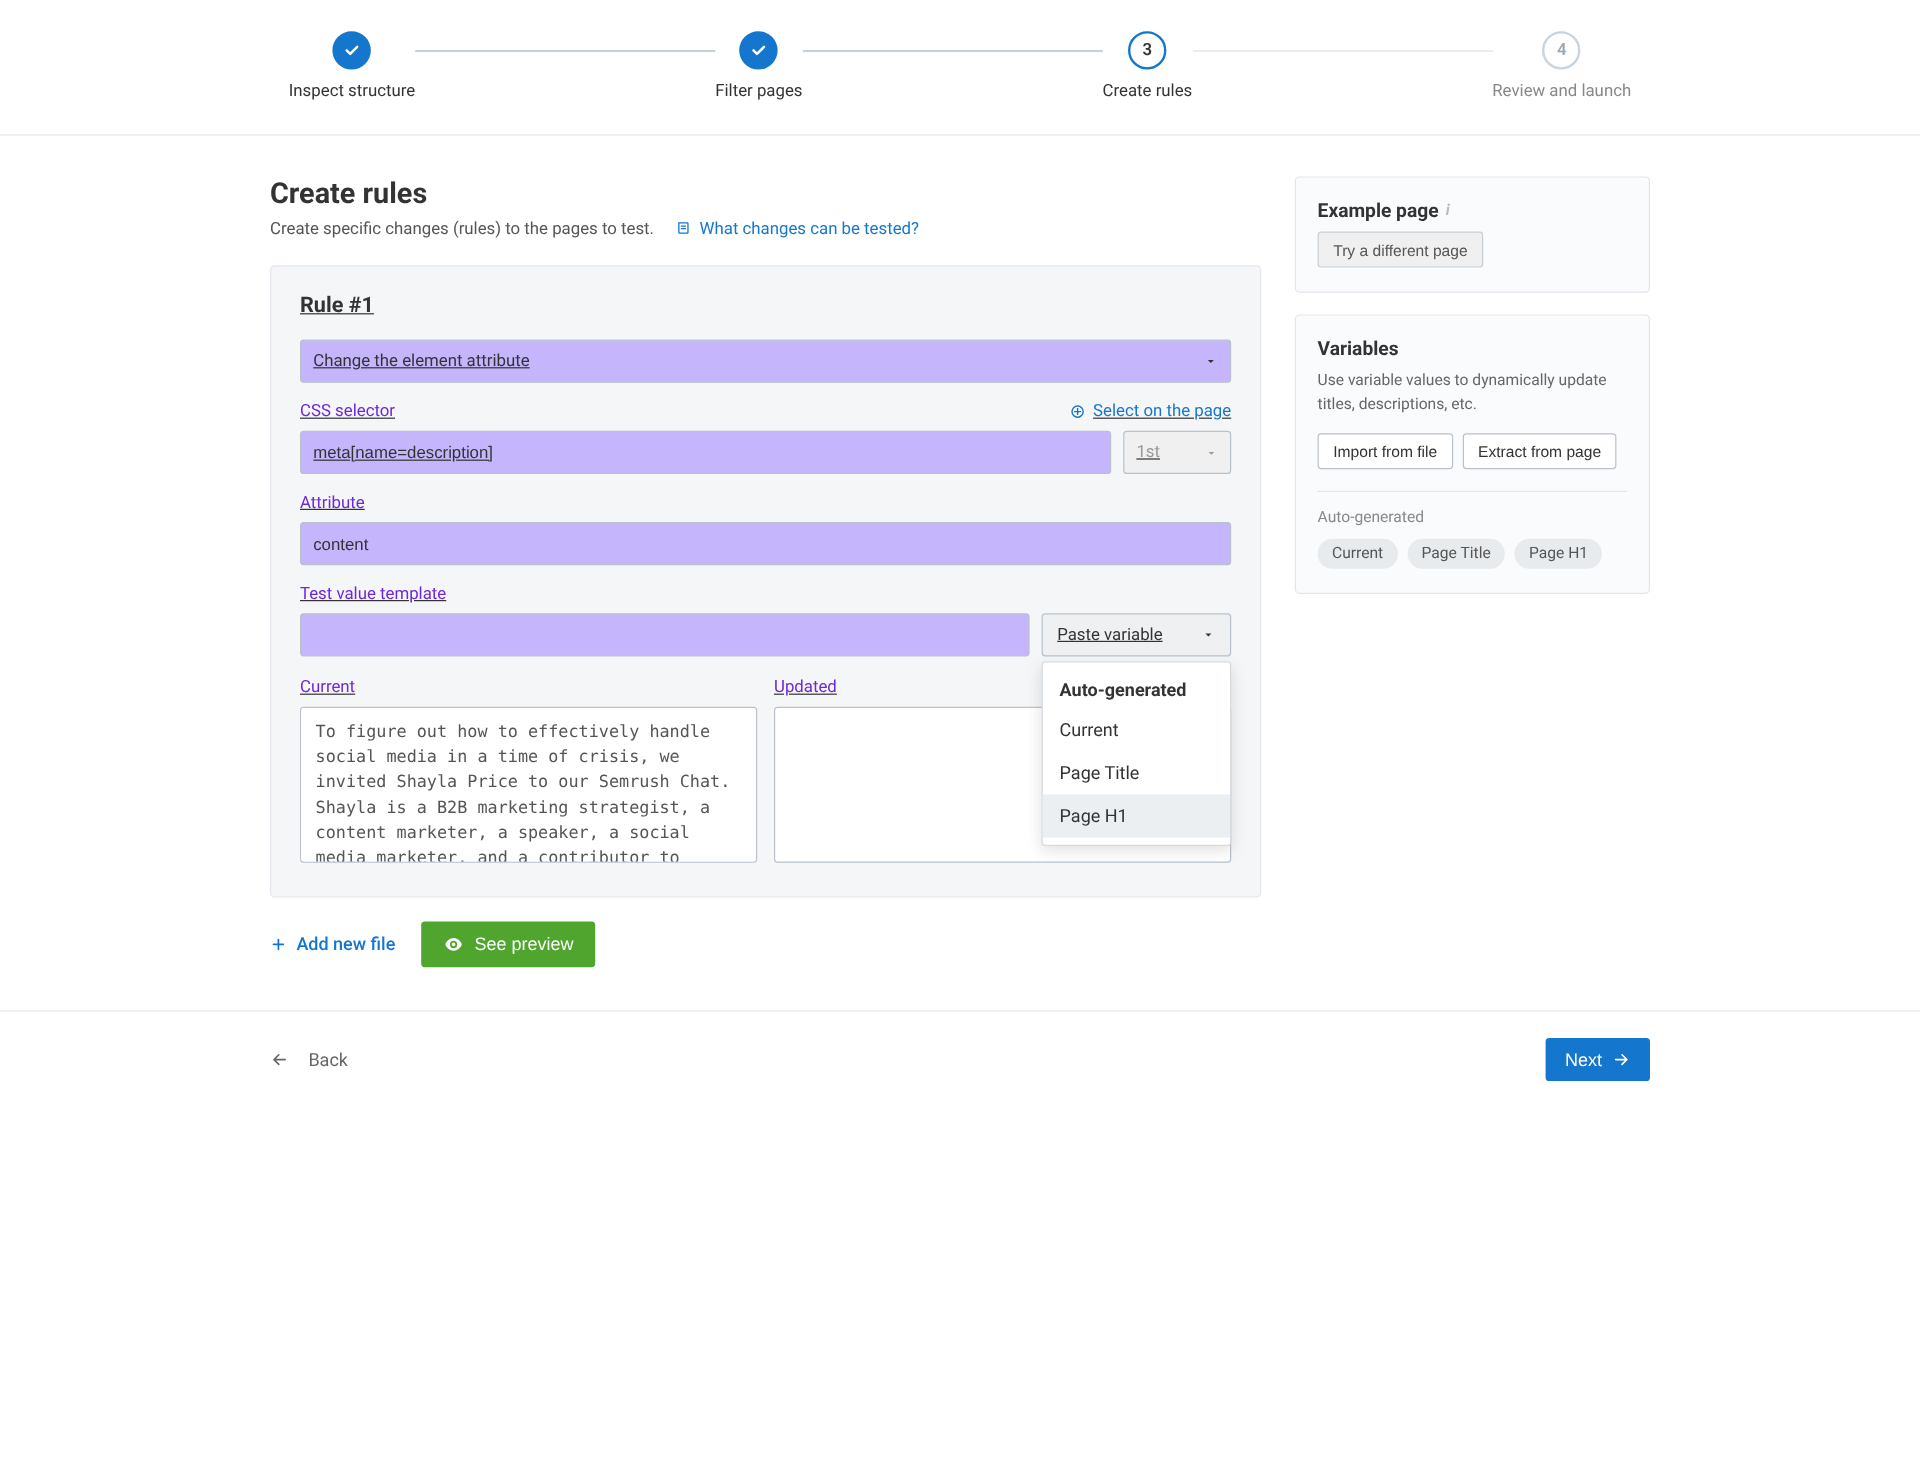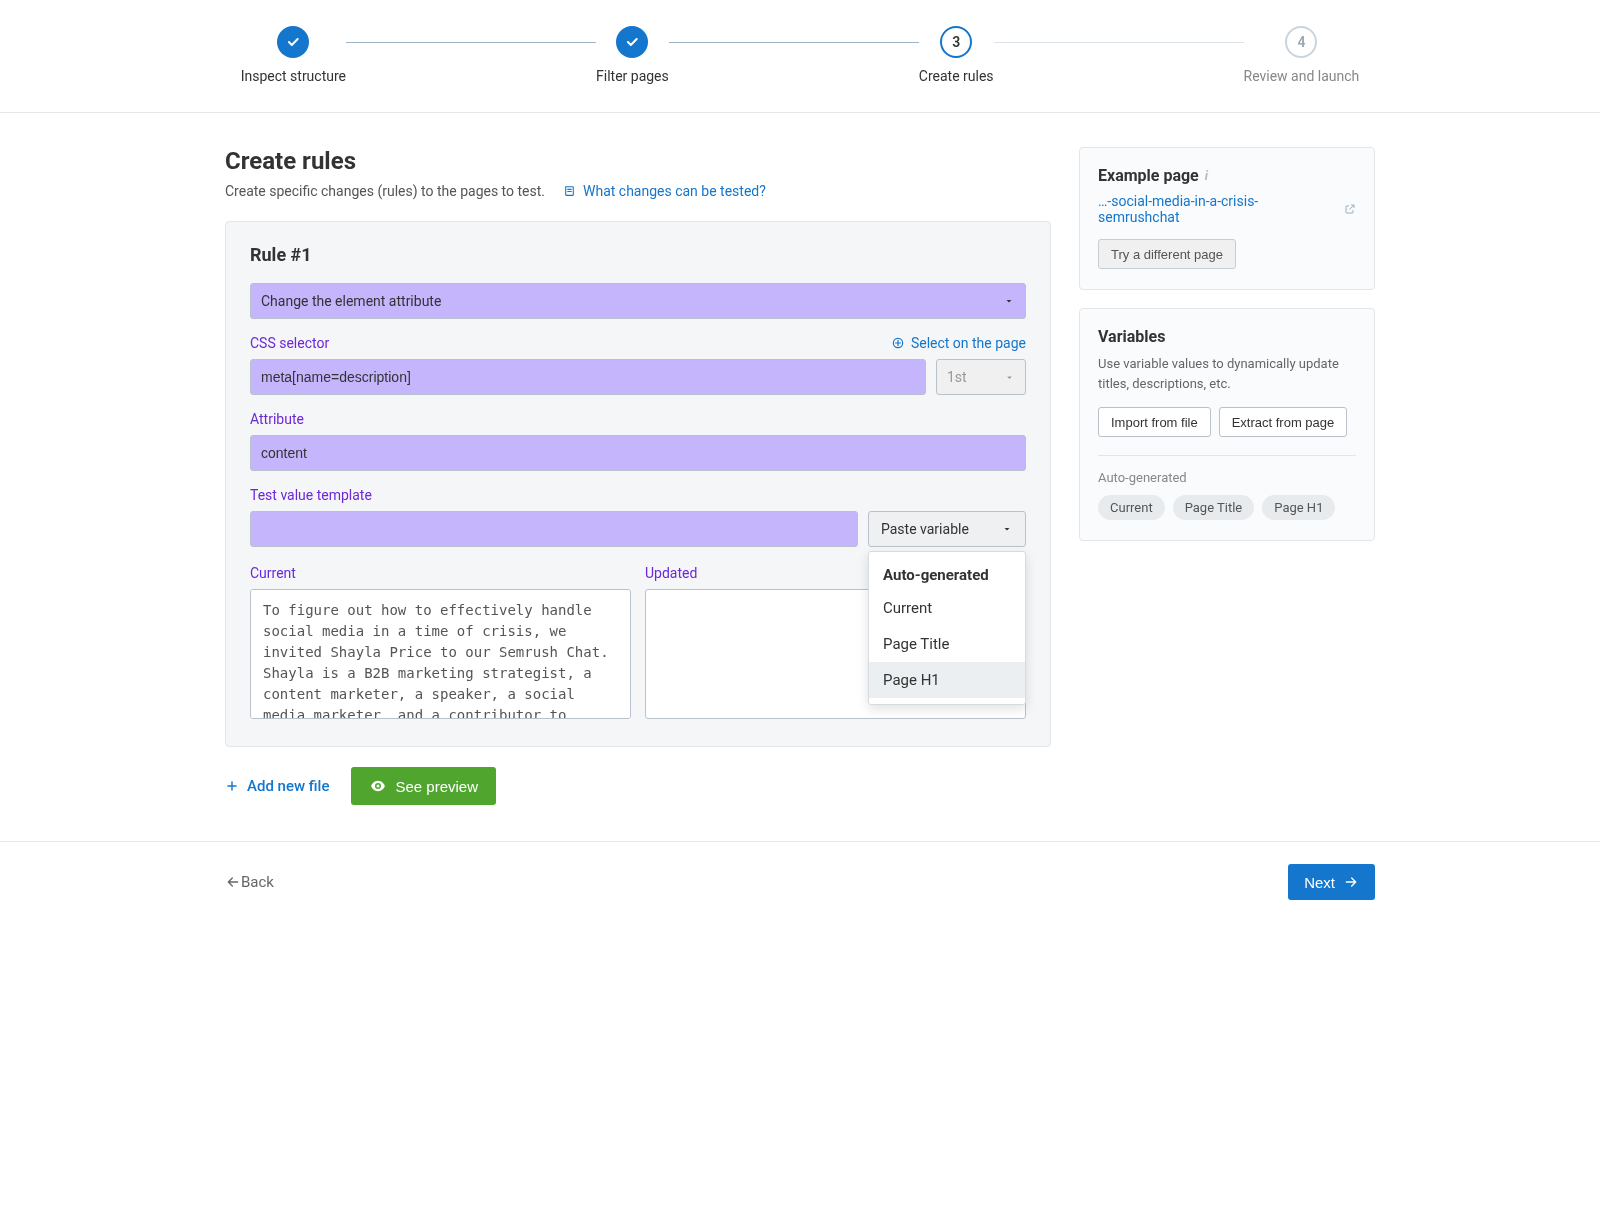--- a/index.html
+++ b/index.html
@@ -18,21 +18,21 @@
 
 .main { max-width: 1150px; margin: 0 auto; padding: 34px 0 0; display: flex; gap: 28px; align-items: flex-start; }
 .left { flex: 1; min-width: 0; }
 .right { width: 296px; flex-shrink: 0; }
 
 .page-title { font-size: 24px; font-weight: 700; color: #333; margin-bottom: 8px; }
 .page-subtitle { font-size: 14px; color: #555; margin-bottom: 22px; }
 .help-link { color: #1476cc; text-decoration: none; margin-left: 14px; }
 .help-link .icon { margin-right: 4px; }
 
-.rule-card { background: #f5f6f7; border: 1px solid #e2e5e9; border-radius: 4px; padding: 22px 24px 24px; }
+.rule-card { background: #f5f6f7; border: 1px solid #e2e5e9; border-radius: 4px; padding: 22px 24px 24px; text-decoration: underline; }
 .rule-title { font-size: 18px; font-weight: 700; margin-bottom: 18px; }
 
 .form-row { margin-bottom: 16px; }
 .label-row { display: flex; justify-content: space-between; align-items: center; margin-bottom: 8px; }
 .label { font-size: 14px; color: #6d28d9; }
 .select-link { color: #1476cc; font-size: 14px; display: inline-flex; align-items: center; gap: 6px; cursor: pointer; }
 
 .input, .select { width: 100%; height: 36px; border: 1px solid #b9c2cc; border-radius: 3px; background: #c4b5fd; padding: 0 10px; font-size: 14px; color: #333; }
 .select { display: flex; align-items: center; justify-content: space-between; cursor: pointer; }
 .select .chev { font-size: 12px; color: #333; }
@@ -67,21 +67,21 @@
 .side-desc { font-size: 13px; color: #666; line-height: 1.5; margin-bottom: 14px; }
 .btn-group { display: flex; gap: 8px; margin-bottom: 18px; }
 .outline-btn { background: #fff; border: 1px solid #b9c2cc; border-radius: 3px; height: 30px; padding: 0 12px; font-size: 13px; cursor: pointer; color: #333; }
 .divider { height: 1px; background: #e2e5e9; margin: 0 0 14px; }
 .autogen-label { font-size: 13px; color: #888; margin-bottom: 10px; }
 .chips { display: flex; flex-wrap: wrap; gap: 8px; }
 .chip { background: #e8ebee; border-radius: 14px; padding: 5px 12px; font-size: 13px; color: #555; }
 
 .footer { border-top: 1px solid #e5e7eb; margin-top: 36px; padding: 22px 0; }
 .footer-inner { max-width: 1150px; margin: 0 auto; display: flex; justify-content: space-between; align-items: center; }
-.back-btn { color: #666; font-size: 15px; display: inline-flex; align-items: center; gap: 0; cursor: pointer; }
+.back-btn { color: #666; font-size: 15px; display: inline-flex; align-items: center; gap: 16px; cursor: pointer; }
 .next-btn { background: #1476cc; color: #fff; border: none; border-radius: 3px; height: 36px; padding: 16px 16px; font-size: 15px; font-weight: 500; display: inline-flex; align-items: center; gap: 8px; cursor: pointer; }
 
 svg { display: block; }
 .textarea::-webkit-scrollbar { width: 8px; }
 .textarea::-webkit-scrollbar-thumb { background: #ccc; border-radius: 4px; }
 </style>
 </head>
 <body>
 
 <div class="stepper">
@@ -230,28 +230,20 @@
       </button>
     </div>
   </div>
 
   <div class="right">
     <div class="side-card">
       <div class="side-title">
         <span>Example page</span>
         <span class="info">i</span>
       </div>
-      <a class="side-link">
-        <span>…-social-media-in-a-crisis-semrushchat</span>
-        <span>
-          <svg width="12" height="12" viewBox="0 0 24 24">
-              <path fill="none" stroke="#9aaec0" stroke-width="2" d="M14 4h6v6M20 4l-9 9M18 14v5a1 1 0 0 1-1 1H5a1 1 0 0 1-1-1V7a1 1 0 0 1 1-1h5"></path>
-            </svg>
-        </span>
-      </a>
       <button class="side-btn">Try a different page</button>
     </div>
 
     <div class="side-card">
       <div class="side-title">Variables</div>
       <div class="side-desc">Use variable values to dynamically update titles, descriptions, etc.</div>
       <div class="btn-group">
         <button class="outline-btn">Import from file</button>
         <button class="outline-btn">Extract from page</button>
       </div>

